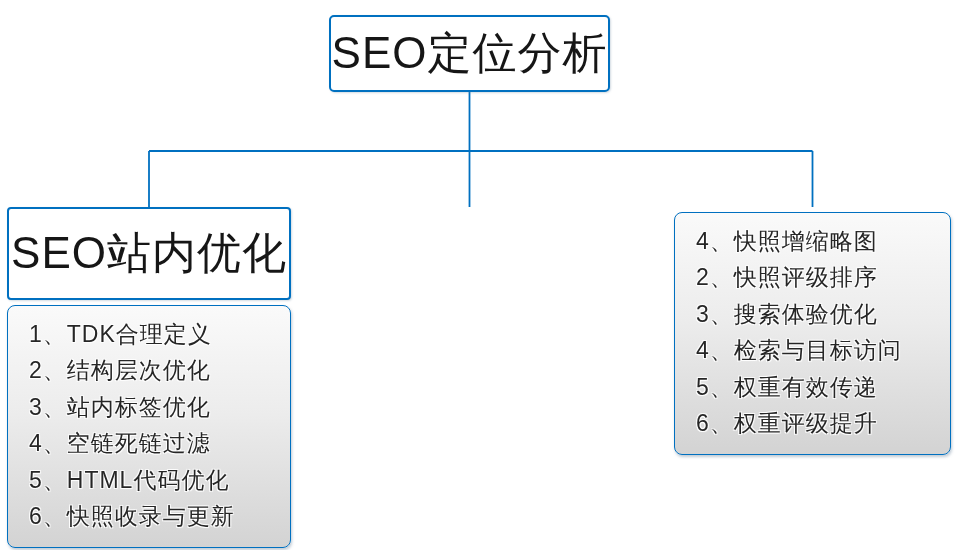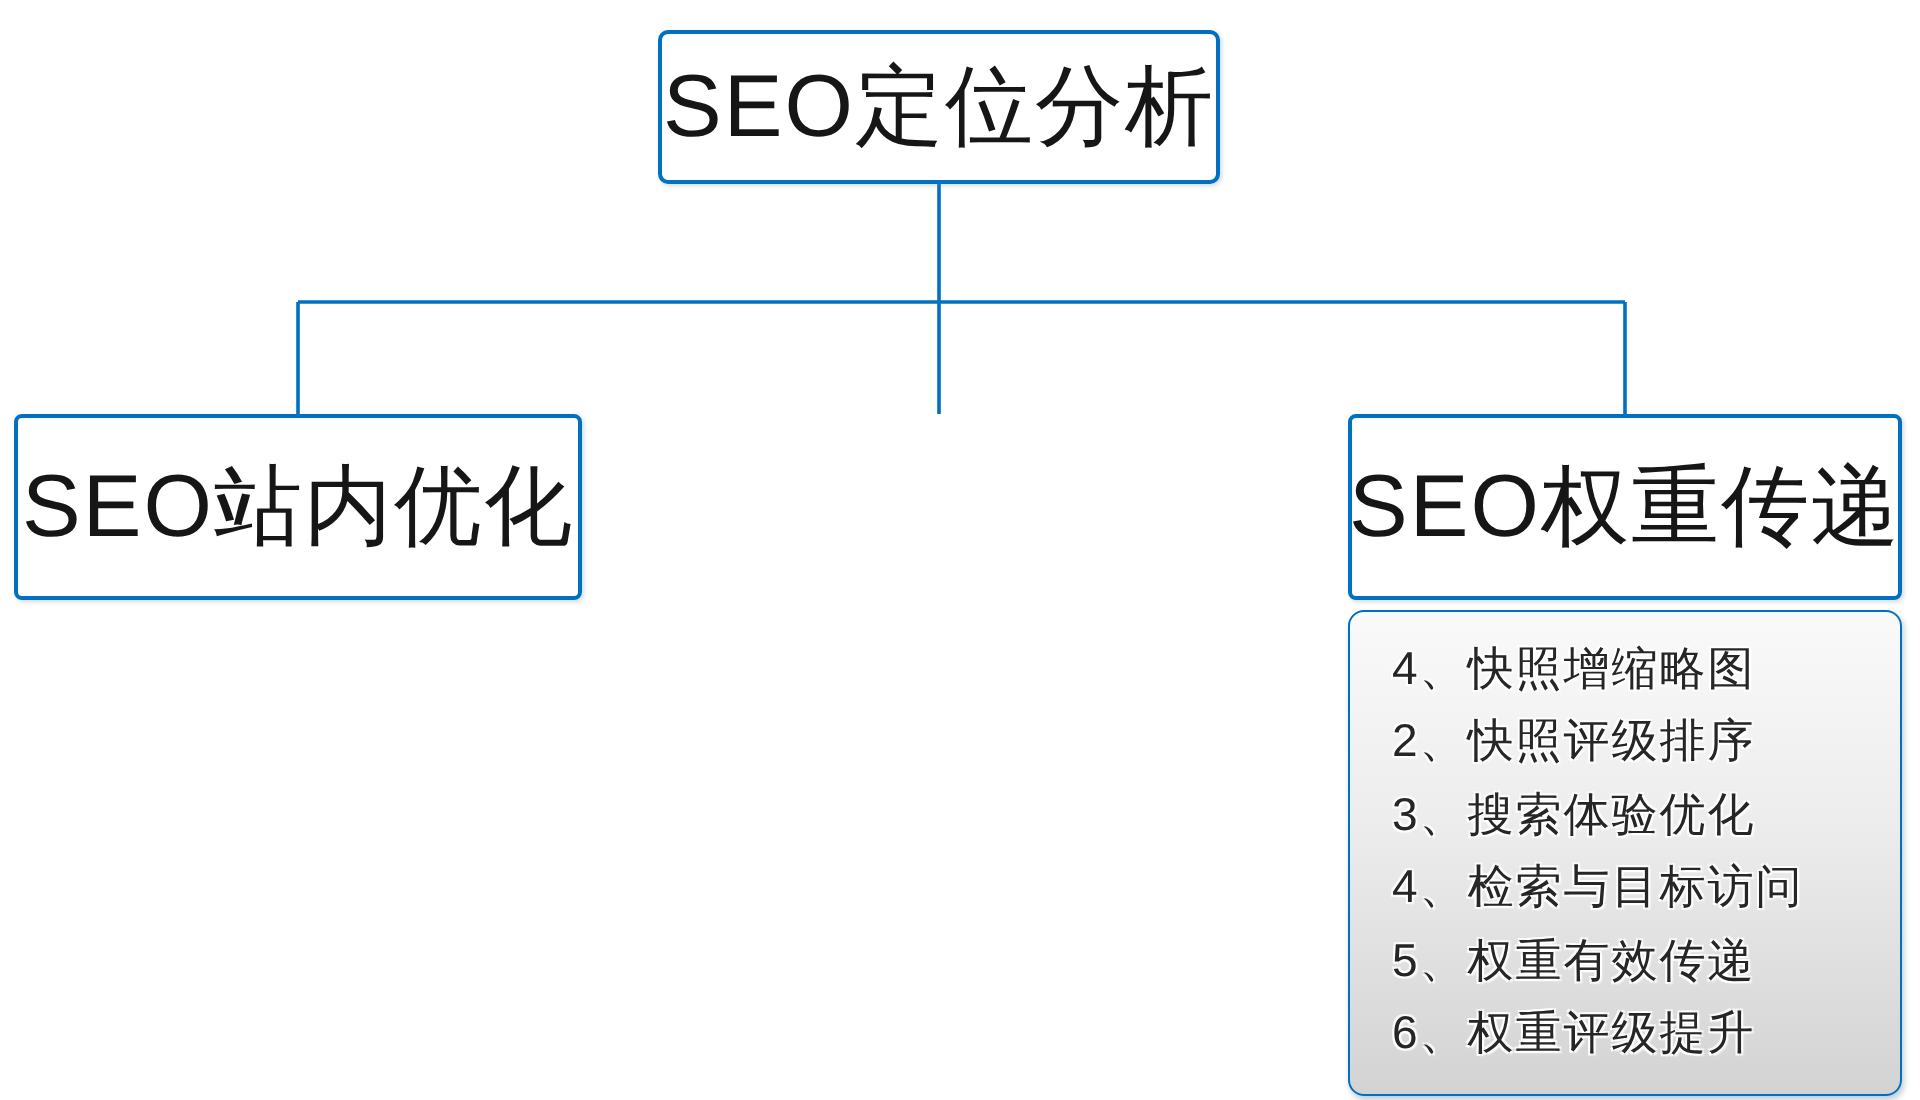--- a/index.html
+++ b/index.html
@@ -102,27 +102,32 @@
   </svg>
 
   <div class="node-box root-box">
     <span class="node-title">SEO定位分析</span>
   </div>
 
   <div class="column col-left">
     <div class="header-box">
       <span class="node-title">SEO站内优化</span>
     </div>
+    <div class="list-box">
+      <div class="list-item">1、TDK合理定义</div>
+      <div class="list-item">2、结构层次优化</div>
+      <div class="list-item">3、站内标签优化</div>
+      <div class="list-item">4、空链死链过滤</div>
+      <div class="list-item">5、HTML代码优化</div>
+      <div class="list-item">6、快照收录与更新</div>
+    </div>
   </div>
 
 
   <div class="column col-right">
-    <div class="header-box">
-      <span class="node-title">SEO权重传递</span>
-    </div>
     <div class="list-box">
       <div class="list-item">4、快照增缩略图</div>
       <div class="list-item">2、快照评级排序</div>
       <div class="list-item">3、搜索体验优化</div>
       <div class="list-item">4、检索与目标访问</div>
       <div class="list-item">5、权重有效传递</div>
       <div class="list-item">6、权重评级提升</div>
     </div>
   </div>
 

